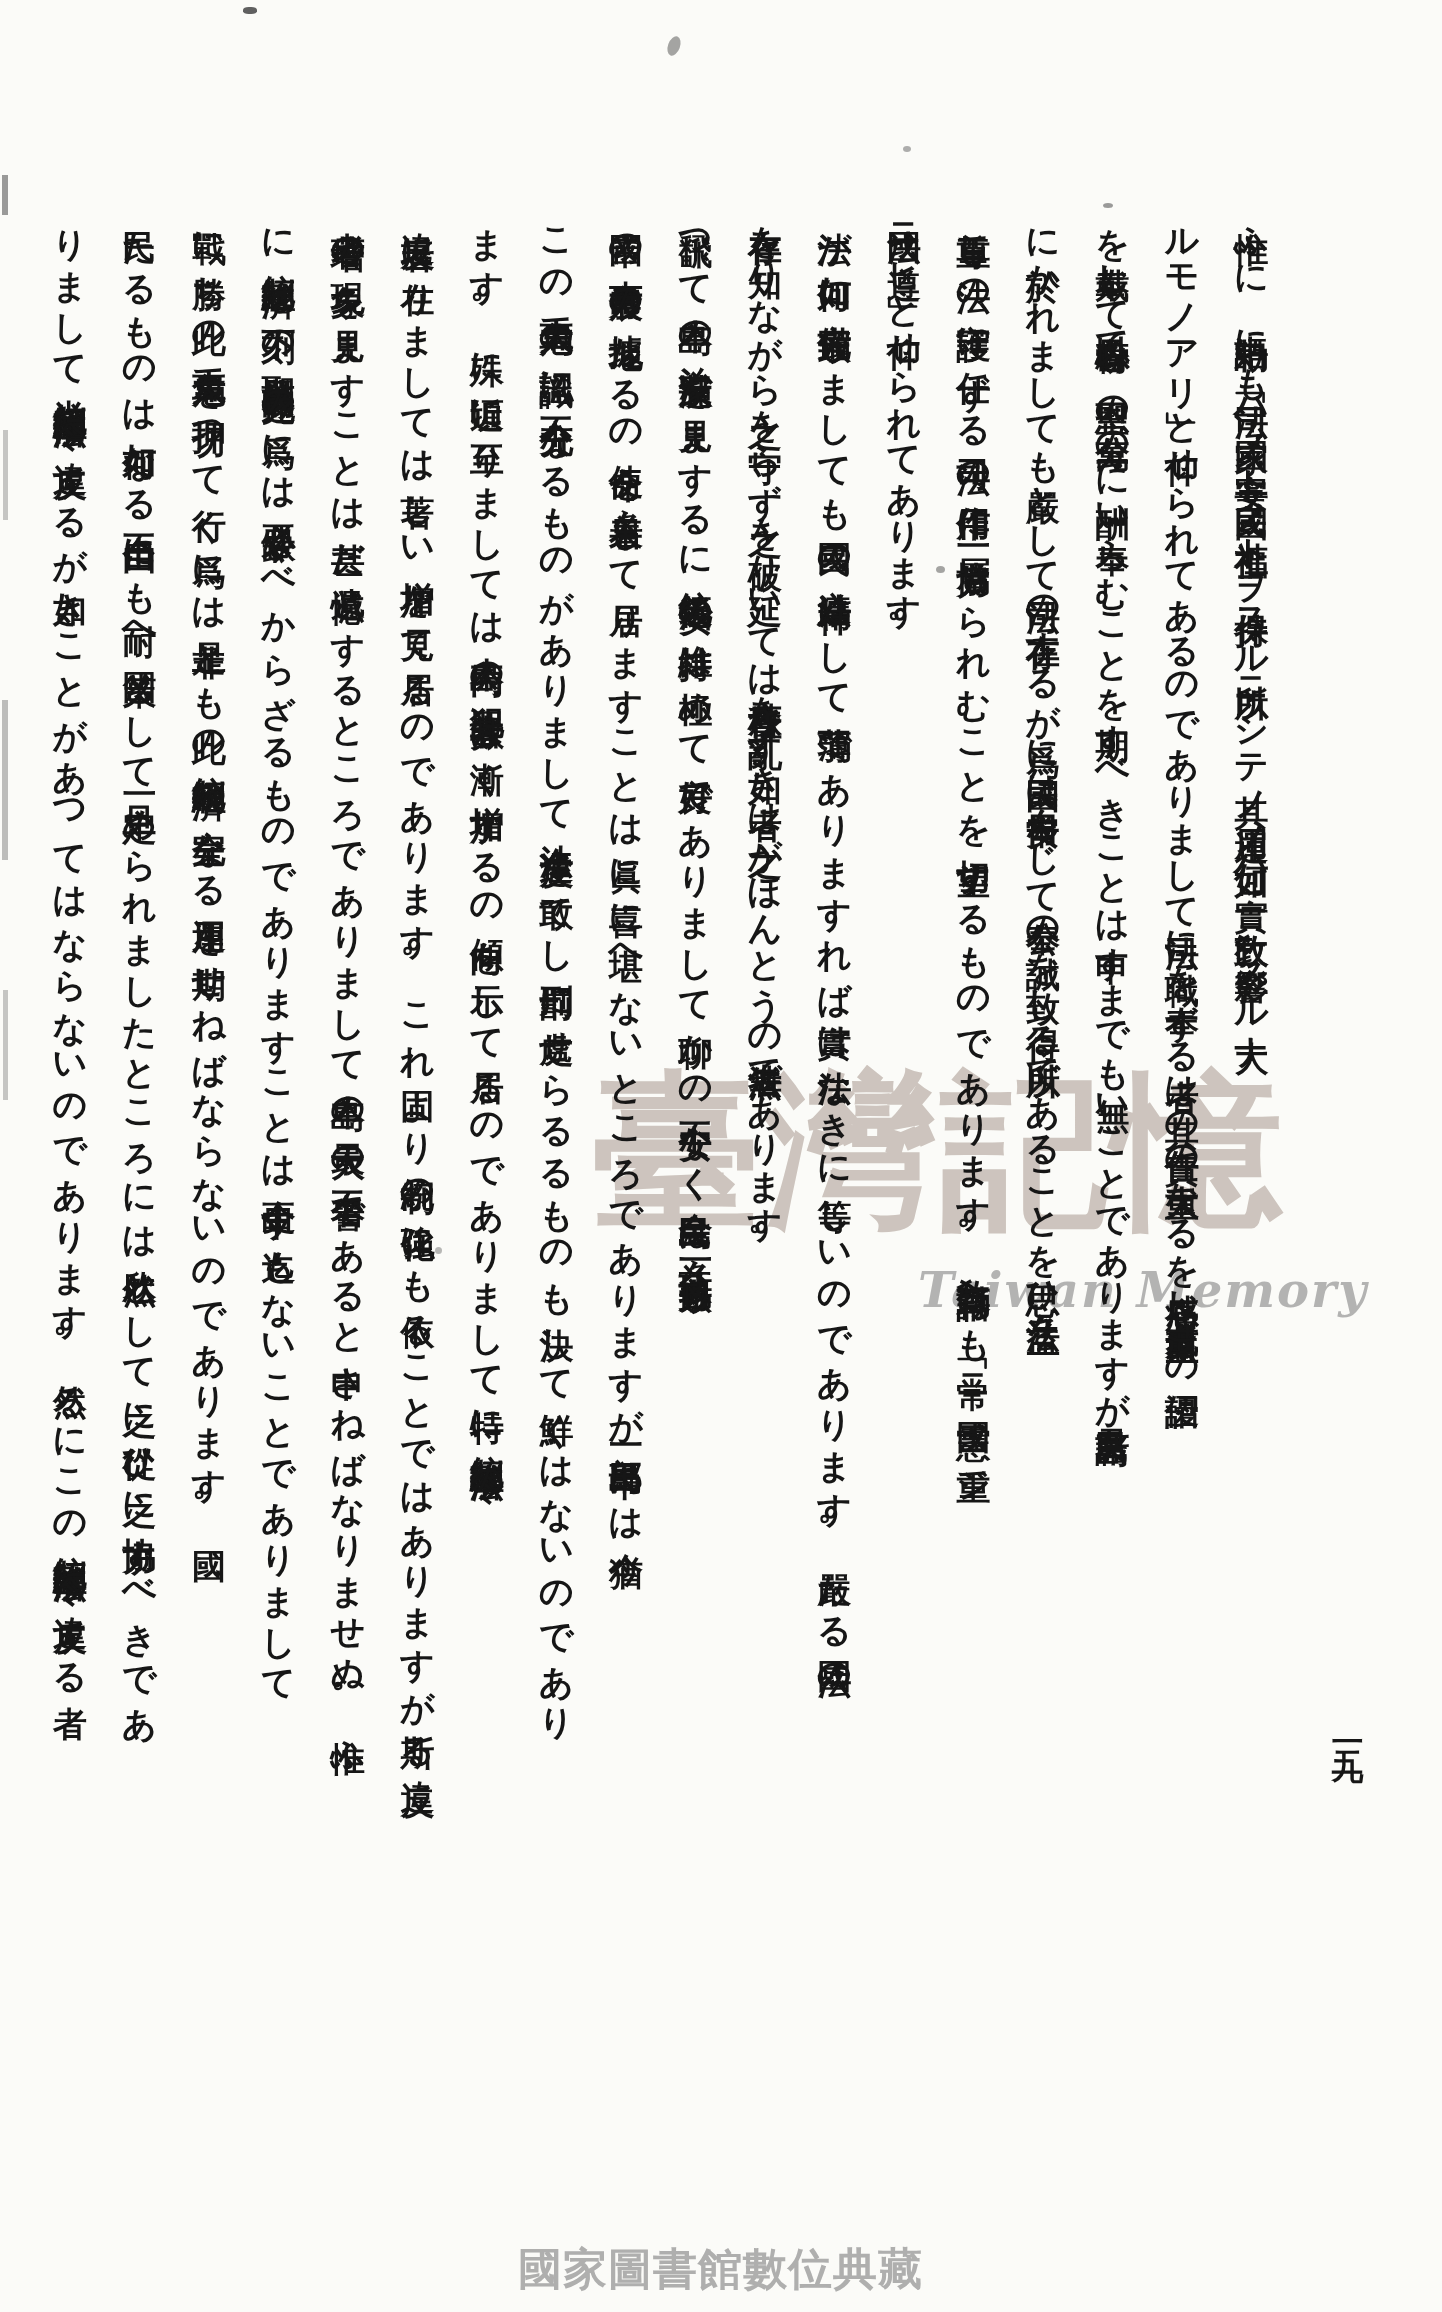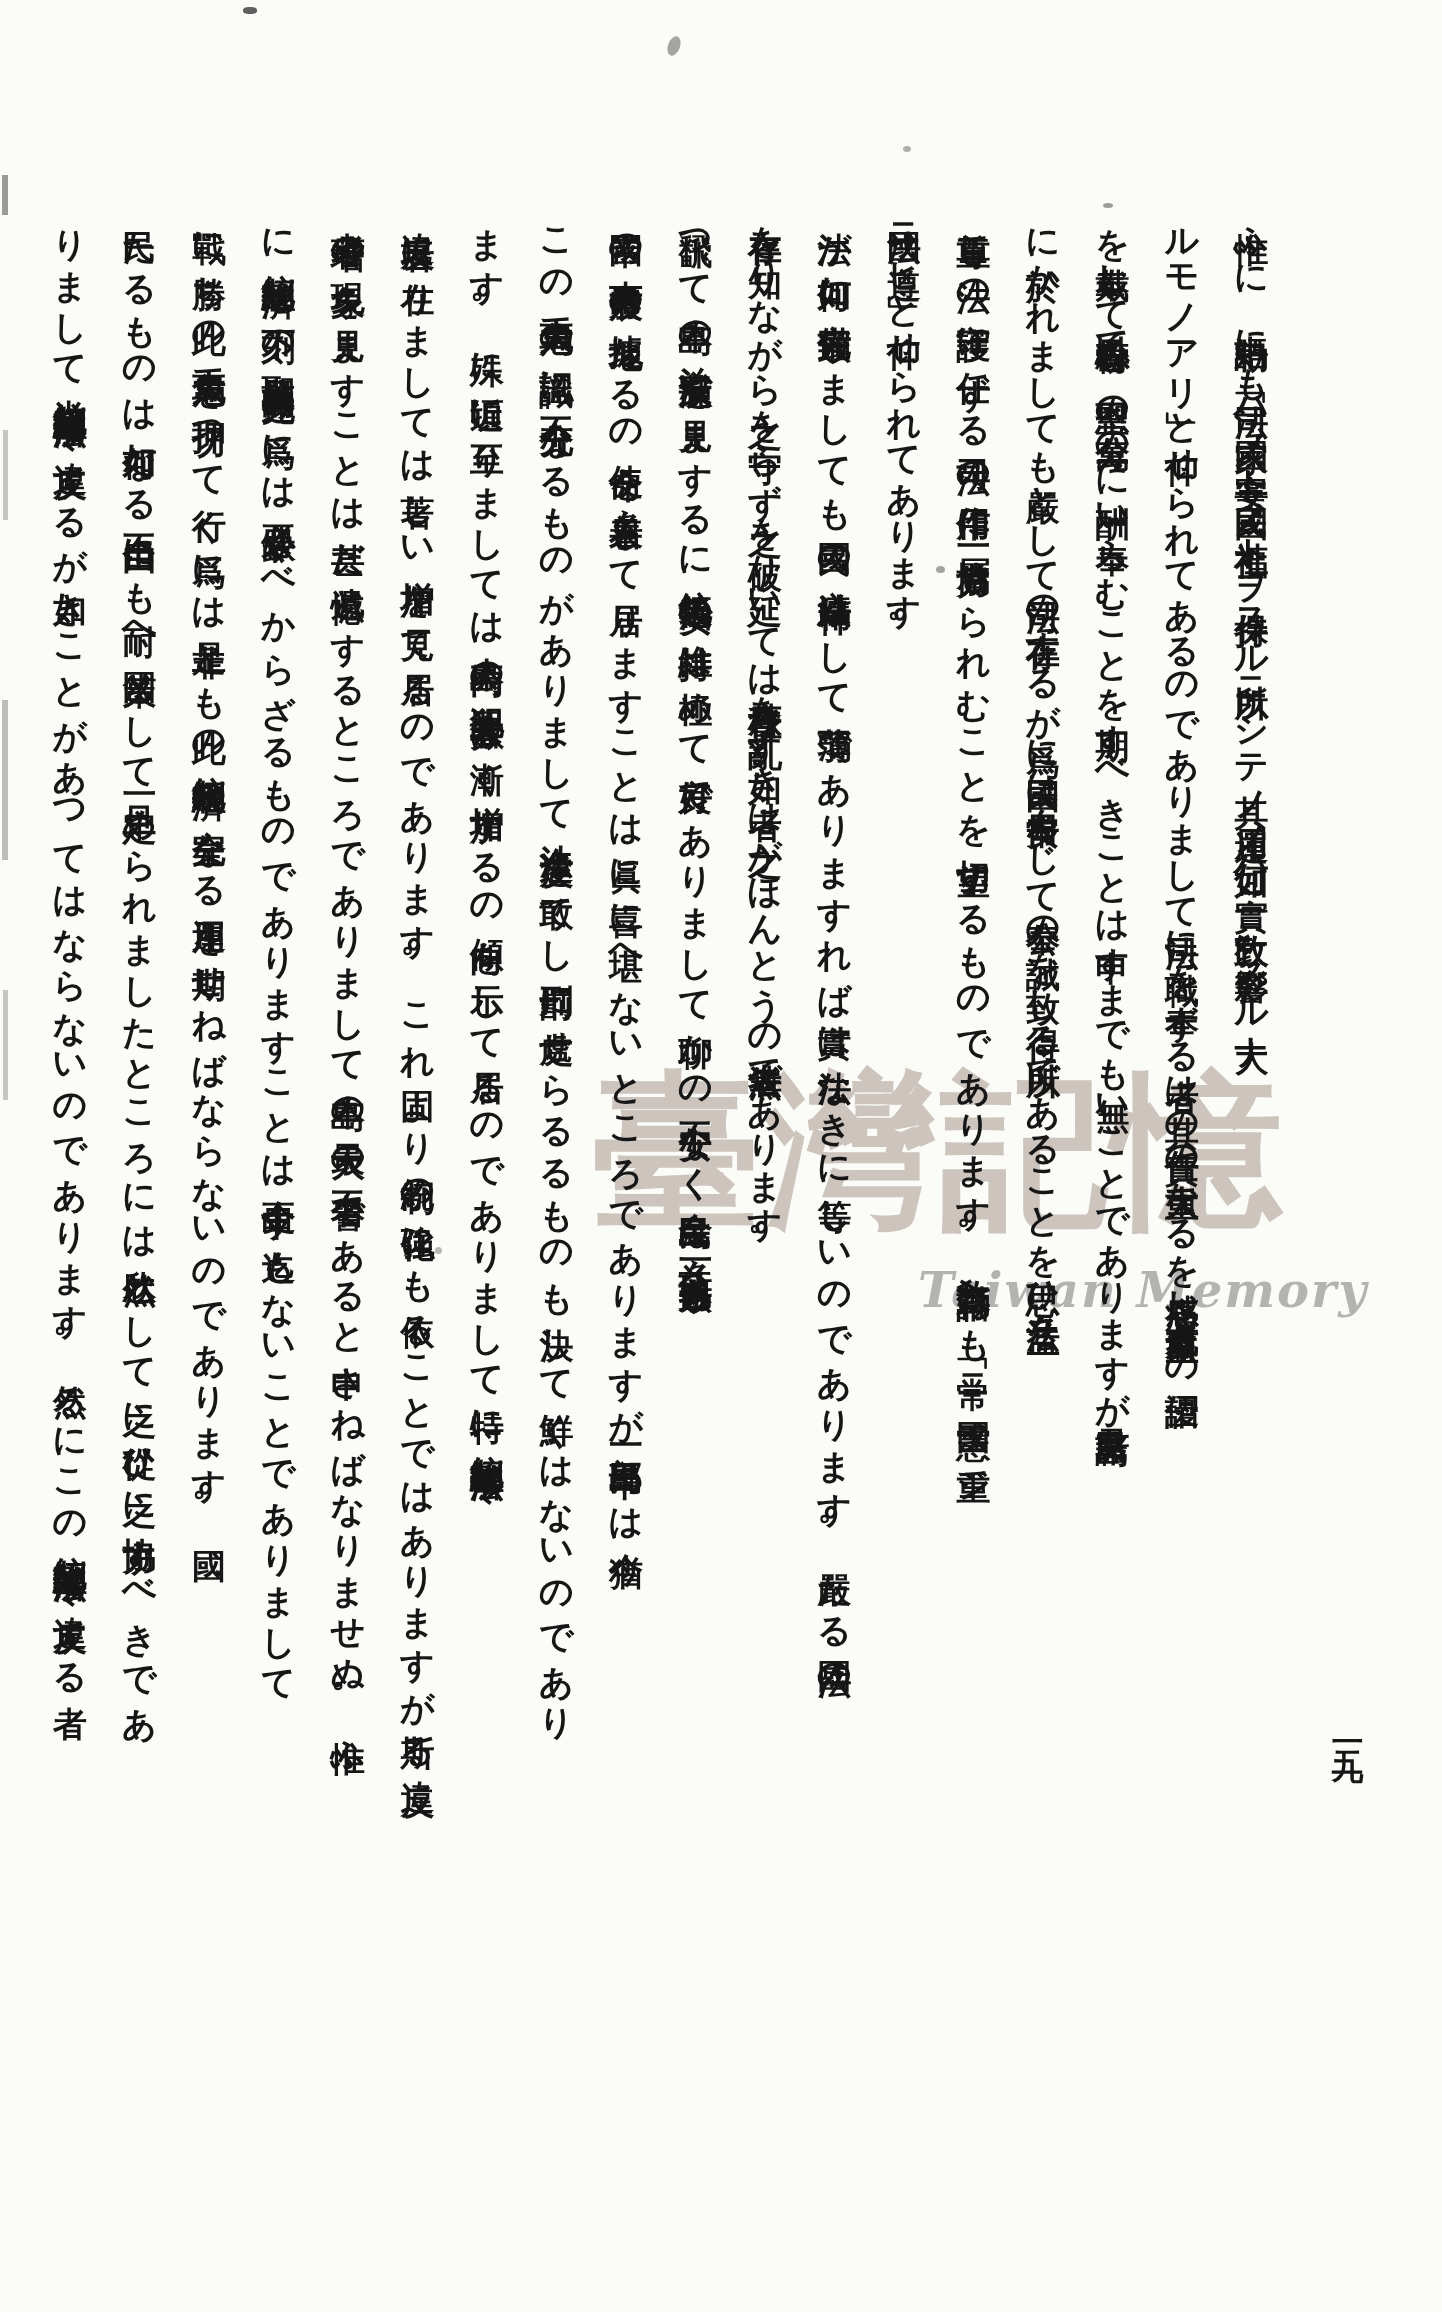--- a/index.html
+++ b/index.html
@@ -118,20 +118,21 @@
       <div class="column normal" style="left: 398px;">違反者に在りましては著しい增加を見て居るのであります。これ固より統制の強化にも依ることではありますが斯る違反</div>
       <div class="column normal" style="left: 328.5px;">者著增の現象を見ますことは甚だ遺憾とするところでありまして本島の最大の不名譽であると申さねばなりませぬ。惟ふ</div>
       <div class="column normal" style="left: 259px;">に統制經濟は刻下の聖業目的完遂の爲には必要缺くべからざるものでありますことは今更申す迄もないことでありまして</div>
       <div class="column normal" style="left: 189.5px;">戰に勝ち此の重大危局を押切つて行く爲には是非とも此の統制經濟の完全なる運用を期せねばならないのであります。國</div>
       <div class="column normal" style="left: 120px;">民たるものは如何なる不自由にも耐へ國策として一旦定められましたところには欣然として之に從ひ之に協力すべきであ</div>
       <div class="column normal" style="left: 50.5px;">りまして尚統制經濟法令に違反するが如きことがあつてはならないのであります。然るにこの統制經濟法令に違反する者</div>
     </div>
 
   <div class="page-number">一九二</div>
 
+  <div class="footer-caption" style="color: rgb(162, 162, 162);">國家圖書館數位典藏</div>
 
   <div class="speck s1"></div>
   <div class="speck s2"></div>
   <div class="speck s3"></div>
   <div class="speck s4"></div>
   <div class="speck s5"></div>
   <div class="speck s6"></div>
   <div class="edge-mark e1"></div>
   <div class="edge-mark e2"></div>
   <div class="edge-mark e3"></div>

